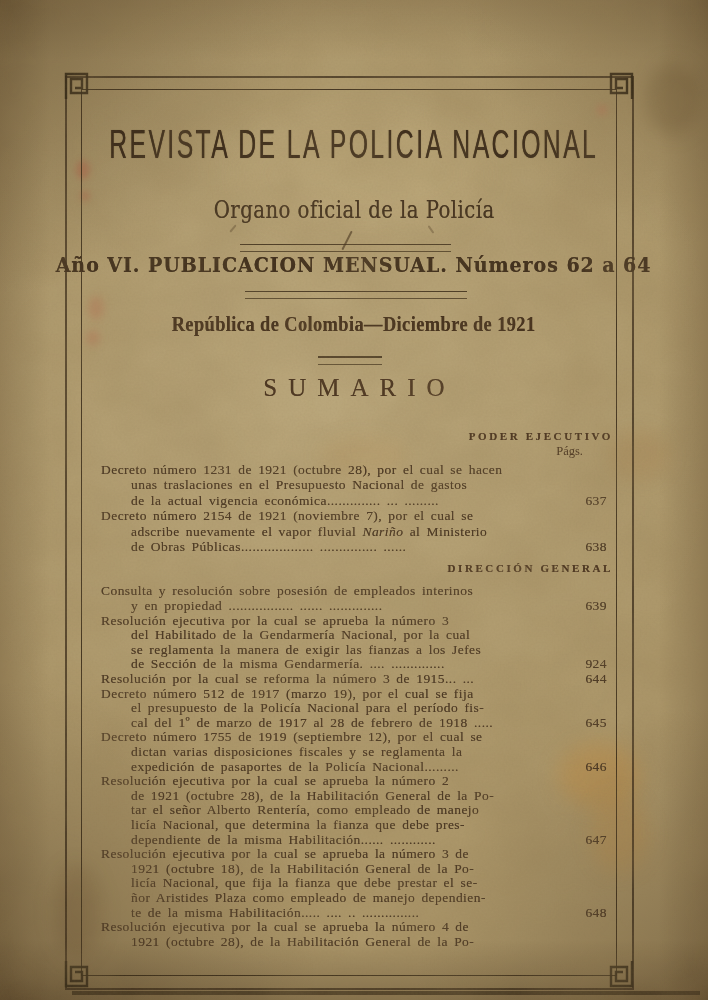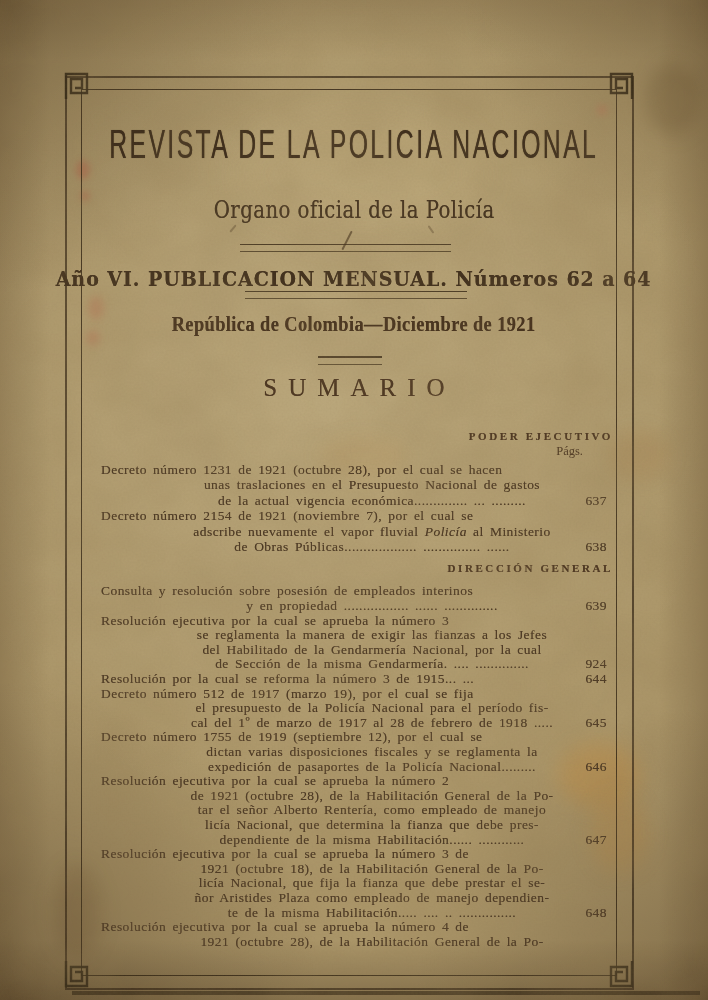--- a/index.html
+++ b/index.html
@@ -40,21 +40,21 @@
   .bottom-heavy{position:absolute;left:72px;top:991px;width:628px;height:3.5px;background:rgba(40,28,14,.6);}
 
   .mast{position:absolute;left:0;width:708px;display:flex;justify-content:center;pointer-events:none;}
   .m-title{top:127px;}
   .m-title span{display:inline-block;font-family:"Liberation Sans",sans-serif;font-weight:500;
     font-size:31px;letter-spacing:3px;color:#3b2b1a;transform:scale(0.80,1.32);
     text-shadow:0 0 .7px rgba(59,43,26,.8);white-space:nowrap;}
   .m-sub{top:196px;}
   .m-sub span{display:inline-block;font-family:"DejaVu Serif",serif;font-weight:500;font-size:23.5px;
     letter-spacing:.5px;color:#41301e;transform:scale(0.84,1.06);text-shadow:0 0 .6px rgba(65,48,30,.7);white-space:nowrap;}
-  .m-issue{top:267px;text-align:center;}
+  .m-issue{top:253px;text-align:center;}
   .m-issue span{display:inline-block;font-family:"DejaVu Serif",serif;font-weight:700;font-size:20px;
     letter-spacing:1px;color:#3f2e1c;transform:scaleX(.95);text-shadow:0 0 .6px rgba(63,46,28,.75);white-space:nowrap;}
   .m-place{top:314px;}
   .m-place span{display:inline-block;font-family:"Liberation Serif",serif;font-weight:700;font-size:19px;
     letter-spacing:.4px;color:#432f1c;transform:scale(.97,1.06);text-shadow:0 0 .5px rgba(67,47,28,.7);white-space:nowrap;}
   .m-sumario{top:374px;}
   .m-sumario span{display:inline-block;font-family:"Liberation Serif",serif;font-weight:500;font-size:25px;
     letter-spacing:11px;text-indent:11px;color:#4b3521;transform:scaleY(1.05);text-shadow:0 0 .6px rgba(75,53,33,.65);white-space:nowrap;}
 
   .rule{position:absolute;height:6px;border-top:1.7px solid rgba(50,35,18,.8);border-bottom:1.6px solid rgba(50,35,18,.68);}
@@ -70,21 +70,21 @@
   .toc-heading{text-align:right;font-weight:700;font-size:11px;letter-spacing:2.6px;color:#4a3420;
     text-shadow:0 0 .5px rgba(74,52,32,.6);}
   .s0 .toc-heading{margin:6px 0 2px;}
   .s1 .toc-heading{margin:8px 0 10px;}
   .pages-label{text-align:right;padding-right:30px;font-size:12.5px;color:#4a3521;margin:1px 0 3px;
     font-weight:500;}
   .t-line{position:relative;white-space:nowrap;font-size:13.5px;color:#4a3723;
     word-spacing:2.4px;letter-spacing:.45px;text-shadow:0 0 .55px rgba(74,55,35,.62);}
   .s0 .t-line{line-height:15.4px;}
   .s1 .t-line{line-height:14.6px;}
-  .t-line.indent{padding-left:30px;text-align:center;}
+  .t-line.indent{padding-left:30px;}
   .pg{position:absolute;right:6px;top:0;margin-left:8px;}
   .texture{position:absolute;left:0;top:0;pointer-events:none;}
 </style>
 </head>
 <body>
 
 <div class="page">
 
   <div class="stain s-red-a"></div>
   <div class="stain s-red-b"></div>
@@ -142,34 +142,34 @@
       <div class="toc-section s0">
         <div class="toc-heading">PODER EJECUTIVO</div>
         <div class="pages-label">Págs.</div>
         <div class="toc-entry">
           <div class="t-line">Decreto número 1231 de 1921 (octubre 28), por el cual se hacen</div>
           <div class="t-line indent">unas traslaciones en el Presupuesto Nacional de gastos</div>
           <div class="t-line indent">de la actual vigencia económica.............. ... .........<span class="pg">637</span></div>
         </div>
         <div class="toc-entry">
           <div class="t-line">Decreto número 2154 de 1921 (noviembre 7), por el cual se</div>
-          <div class="t-line indent">adscribe nuevamente el vapor fluvial <i>Policía</i> al Ministerio</div>
+          <div class="t-line indent">adscribe nuevamente el vapor fluvial <i>Nariño</i> al Ministerio</div>
           <div class="t-line indent">de Obras Públicas................... ............... ......<span class="pg">638</span></div>
         </div>
       </div>
       <div class="toc-section s1">
         <div class="toc-heading">DIRECCIÓN GENERAL</div>
         <div class="toc-entry">
           <div class="t-line">Consulta y  resolución  sobre  posesión de empleados  interinos</div>
           <div class="t-line indent">y en propiedad  ................. ...... ..............<span class="pg">639</span></div>
         </div>
         <div class="toc-entry">
           <div class="t-line">Resolución  ejecutiva  por  la  cual  se  aprueba  la  número  3</div>
+          <div class="t-line indent">del Habilitado de la Gendarmería  Nacional, por la cual</div>
           <div class="t-line indent">se reglamenta la manera  de exigir  las fianzas  a  los Jefes</div>
-          <div class="t-line indent">del Habilitado de la Gendarmería  Nacional, por la cual</div>
           <div class="t-line indent">de Sección de la misma Gendarmería. .... ..............<span class="pg">924</span></div>
         </div>
         <div class="toc-entry">
           <div class="t-line">Resolución por la cual se reforma la número 3 de 1915... ...<span class="pg">644</span></div>
         </div>
         <div class="toc-entry">
           <div class="t-line">Decreto  número  512  de  1917 (marzo  19),  por  el  cual  se fija</div>
           <div class="t-line indent">el presupuesto de la Policía Nacional para el período fis-</div>
           <div class="t-line indent">cal del 1º de marzo de 1917 al 28 de febrero de 1918 .....<span class="pg">645</span></div>
         </div>

